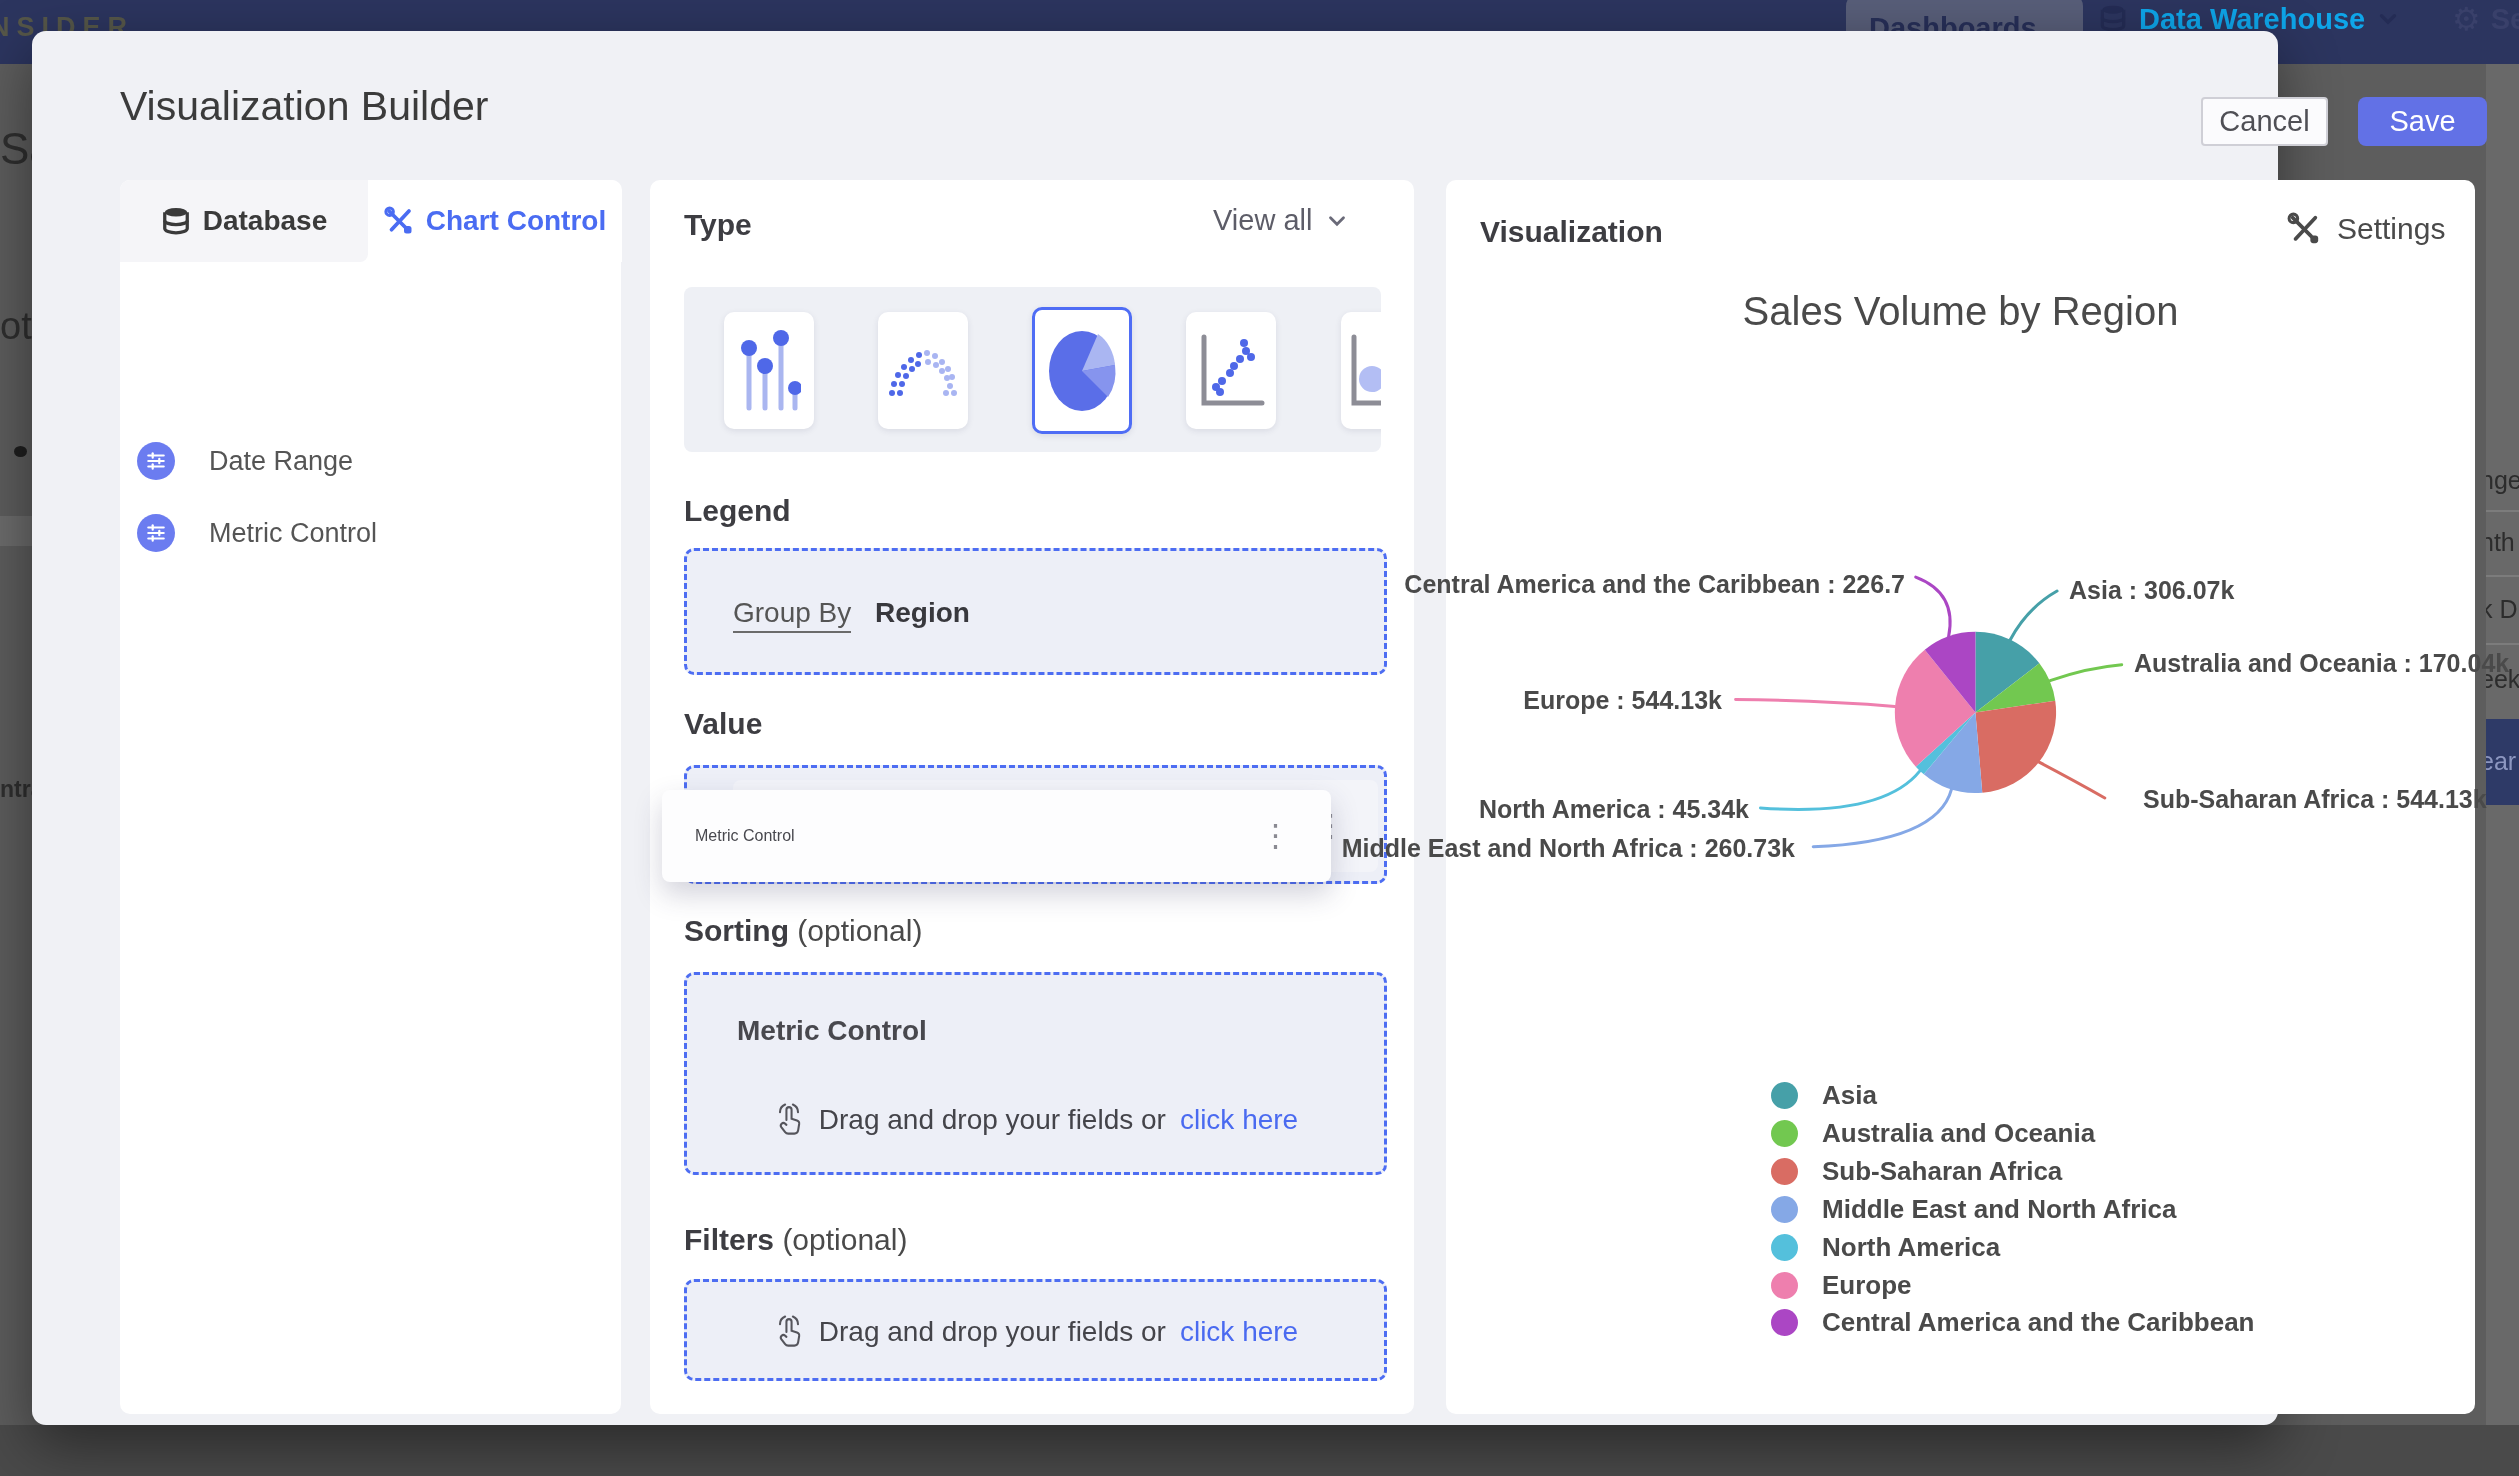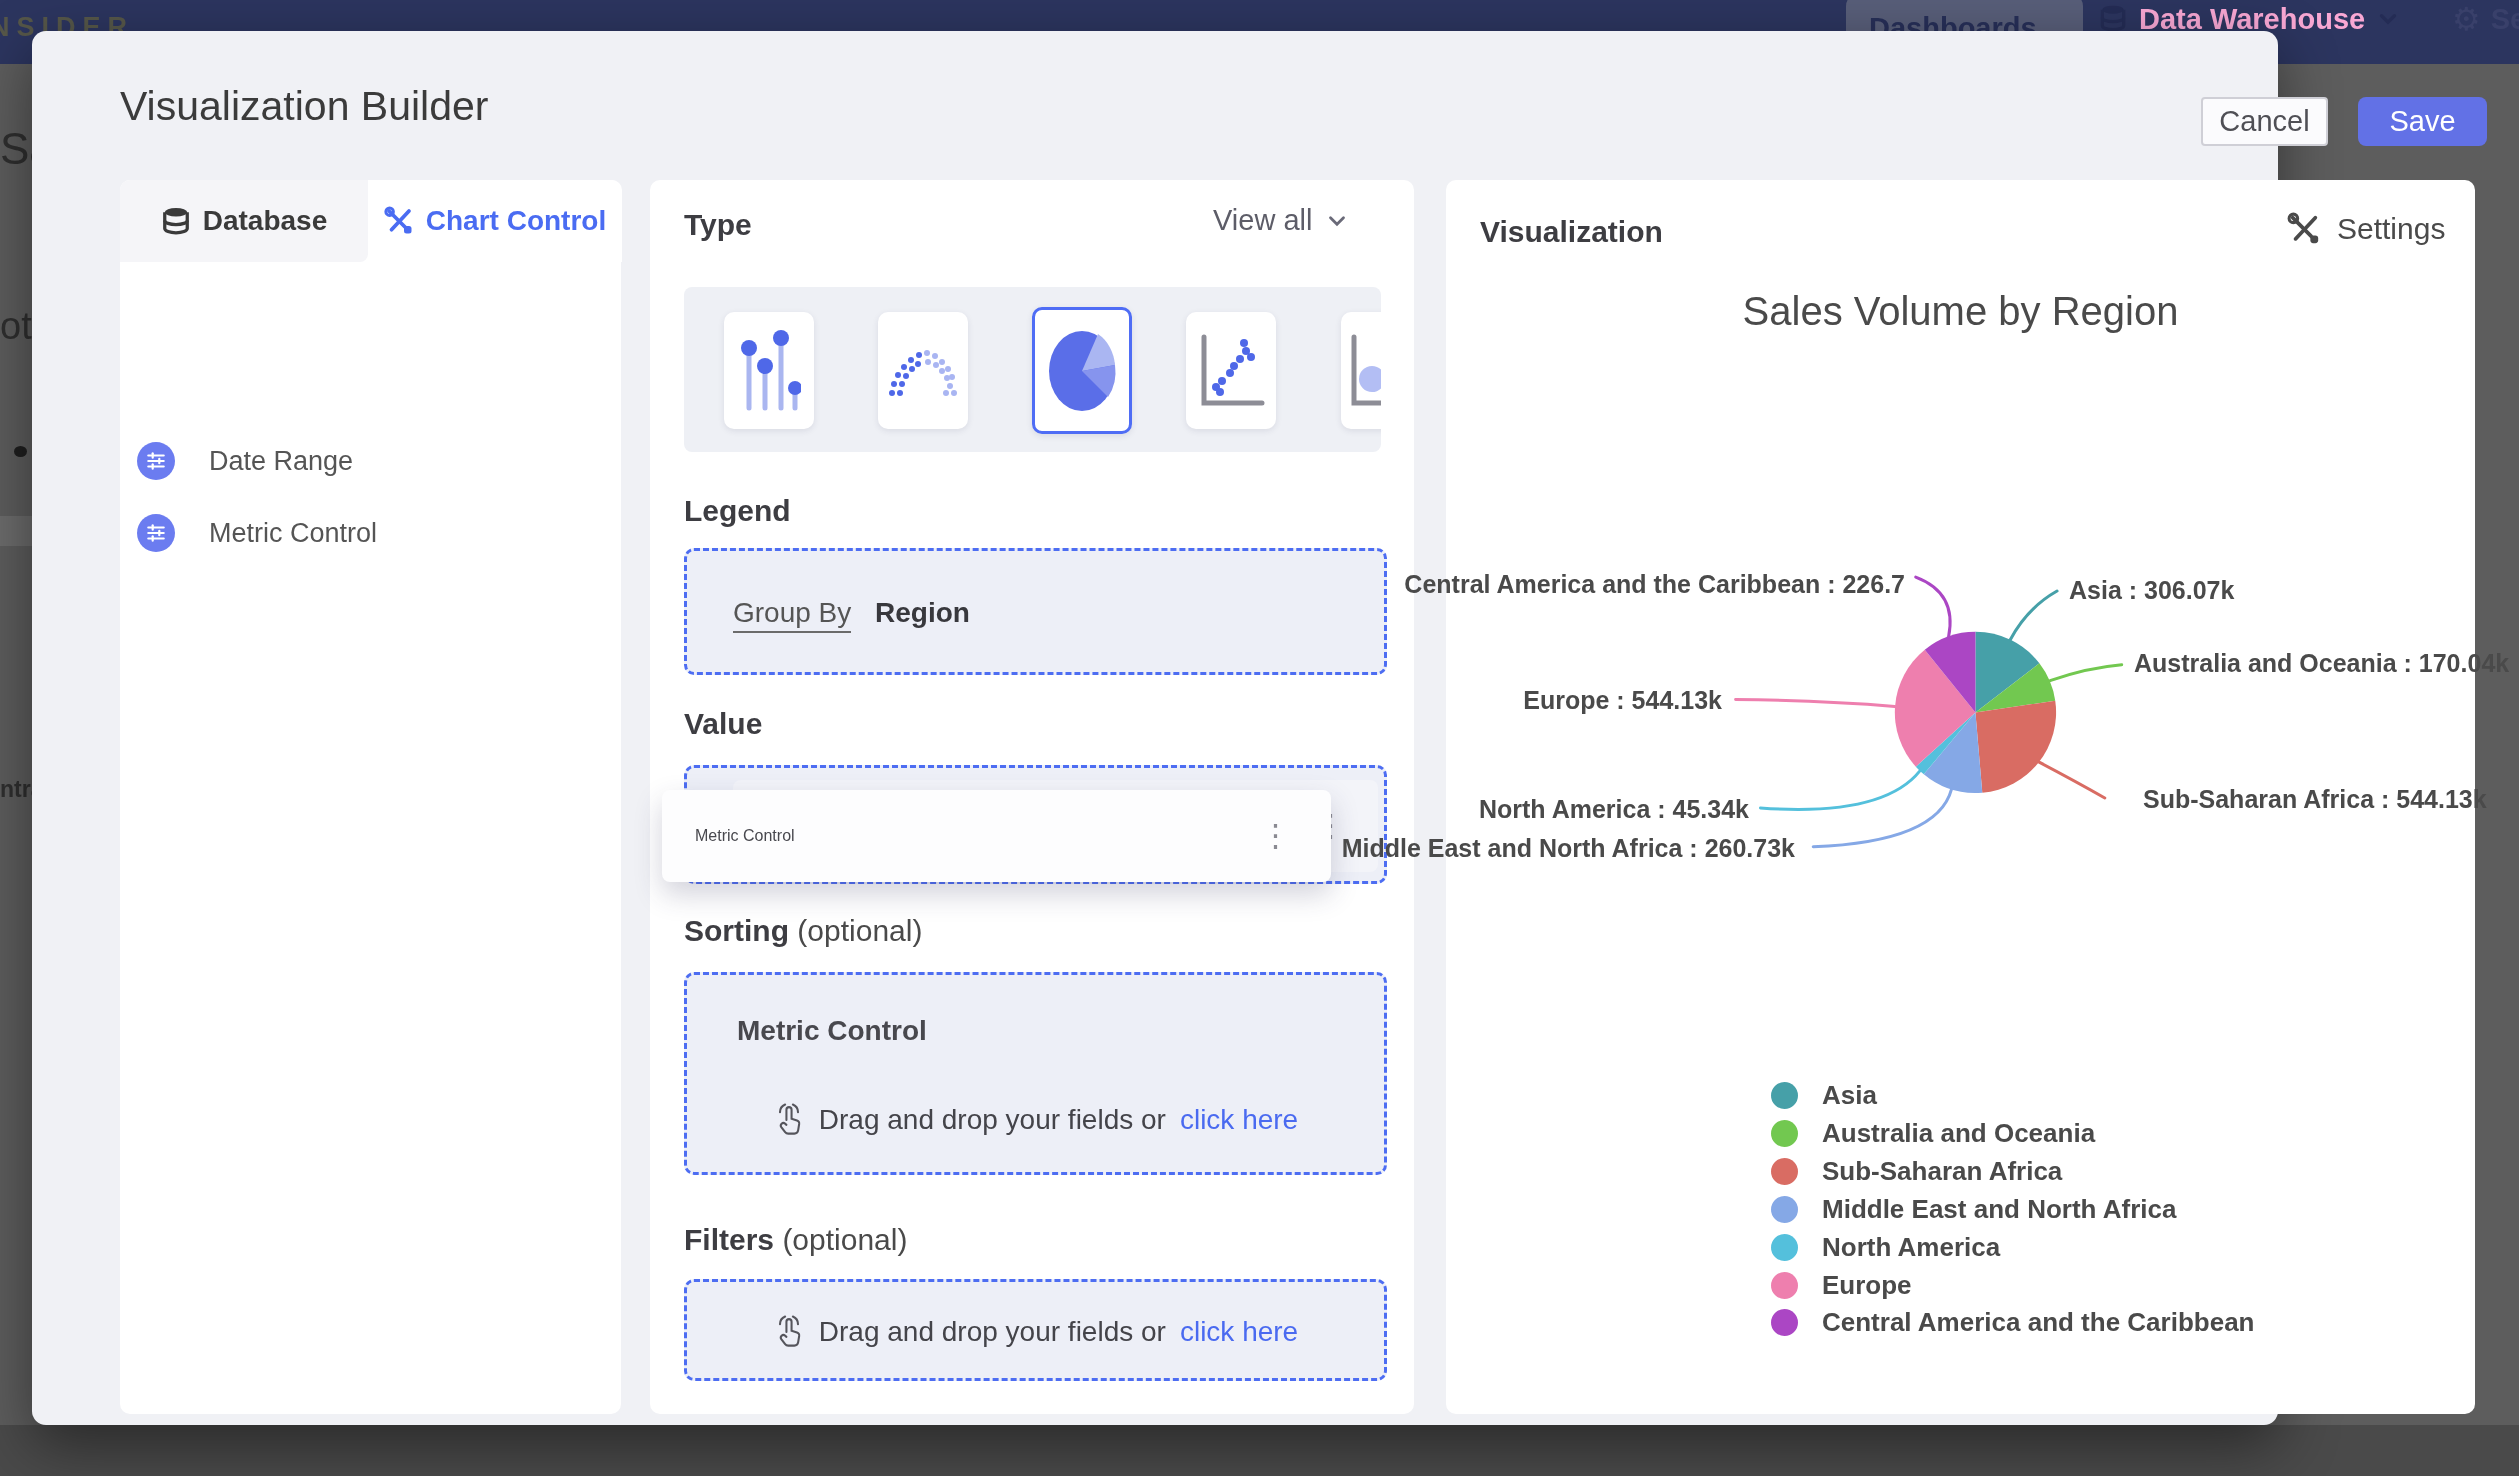--- a/index.html
+++ b/index.html
@@ -108,21 +108,21 @@
     <div id="nav-pill"></div>
     <div class="nav-item" style="left:1869px;flex-direction:column;">
       <svg width="32" height="32" viewBox="0 0 24 24">
         <rect x="3" y="3" width="8" height="11" rx="2" fill="#272f58"></rect>
         <rect x="13" y="3" width="8" height="7" rx="2" fill="#272f58"></rect>
         <rect x="13" y="12" width="8" height="9" rx="2" fill="#272f58"></rect>
         <rect x="3" y="16" width="8" height="5" rx="2" fill="#272f58"></rect>
       </svg>
       <span>Dashboards</span>
     </div>
-    <div class="nav-item" style="left:2097px;color:#f9a8d4;">
+    <div class="nav-item" style="left:2097px;color:#0ea5e9;">
       <svg width="32" height="32" viewBox="0 0 24 24">
         <ellipse cx="12" cy="5" rx="8" ry="3" fill="#242c55"></ellipse>
         <path d="M4 5v6c0 1.7 3.6 3 8 3s8-1.3 8-3V5" fill="none" stroke="#242c55" stroke-width="2.4"></path>
         <path d="M4 11v6c0 1.7 3.6 3 8 3s8-1.3 8-3v-6" fill="none" stroke="#242c55" stroke-width="2.4"></path>
       </svg>
       <span>Data Warehouse</span>
       <svg width="26" height="26" viewBox="0 0 24 24">
         <path d="M6 9l6 6 6-6" fill="none" stroke="#242c55" stroke-width="3" stroke-linecap="round"></path>
       </svg>
     </div>
@@ -133,20 +133,31 @@
   </div>
 
   <div id="bg-strip-left">
     <div class="bgL-frag" style="top:60px;font-size:44px;font-weight:500;">Sal</div>
     <div class="bgL-frag" style="top:241px;font-size:38px;">ota</div>
     <div id="bg-dot"></div>
     <div id="bg-band"></div>
     <div class="bgL-frag" style="top:712px;font-size:23px;font-weight:bold;">ntral</div>
   </div>
 
+  <div id="bg-strip-right">
+    <div class="bgR-frag" style="top:402px;">nge</div>
+    <div class="bgR-div" style="top:446px;"></div>
+    <div class="bgR-frag" style="top:464px;">nth</div>
+    <div class="bgR-div" style="top:511px;"></div>
+    <div class="bgR-frag" style="top:531px;">k D</div>
+    <div class="bgR-div" style="top:579px;"></div>
+    <div class="bgR-frag" style="top:601px;">eek</div>
+    <div id="bgR-selrow"></div>
+    <div class="bgR-frag" style="top:683px;color:#8d97c0;">ear</div>
+  </div>
 
   <div id="bg-bottom"></div>
 
   <div id="modal">
     <div id="modal-title">Visualization Builder</div>
     <div id="btn-cancel">Cancel</div>
     <div id="btn-save">Save</div>
 
     <div class="panel" id="panel-left">
       <div class="tab" id="tab-database">

